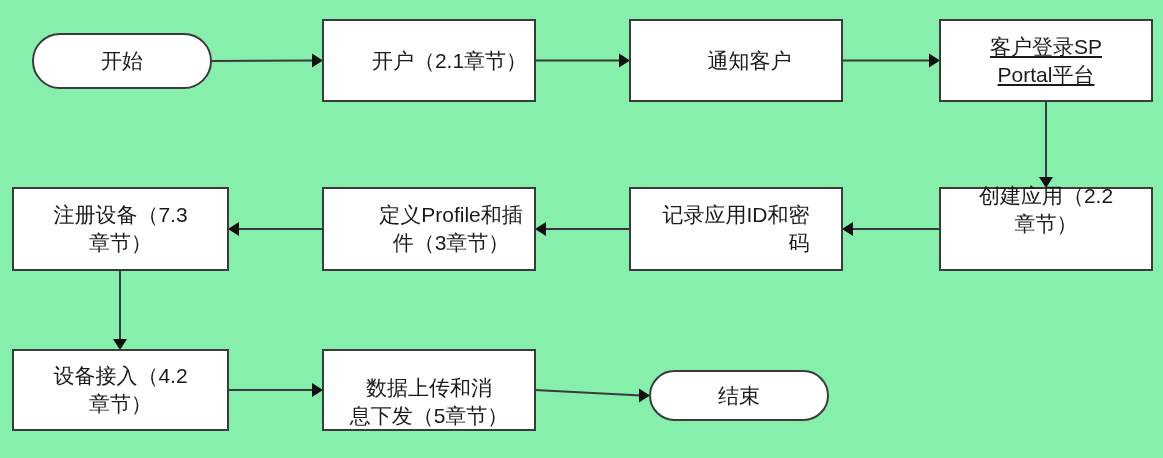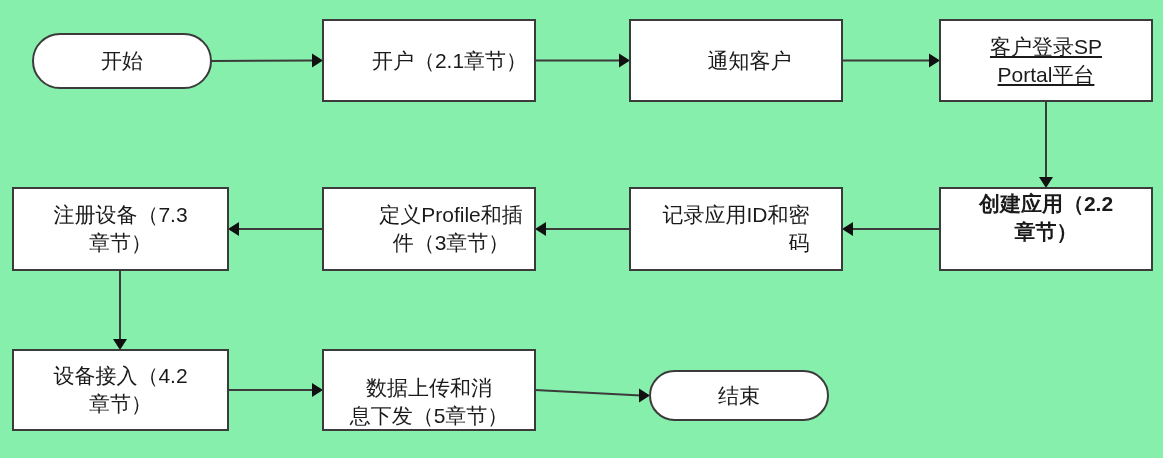--- a/index.html
+++ b/index.html
@@ -100,21 +100,21 @@
         <rect x="323" y="350" width="212" height="80" class="node-rect"></rect>
         <rect x="650" y="371" width="178" height="49" rx="24.5" ry="24.5" class="node-stadium"></rect>
       </g>
   </svg>
   <div id="labels-layer">
       <div class="node-label" style="left: 33px; top: 34px; width: 178px; height: 54px;">开始</div>
       <div class="node-label" style="left: 323px; top: 20px; width: 179px; height: 81px; margin-left: 37px;">开户（2.1章节）</div>
       <div class="node-label" style="left: 630px; top: 20px; width: 239px; height: 81px;">通知客户</div>
       <div class="node-label" style="left: 940px; top: 20px; width: 212px; height: 81px; text-decoration: underline;">客户登录SP
 Portal平台</div>
-      <div class="node-label" style="left: 940px; top: 188px; width: 212px; height: 60px; font-weight: bold;">创建应用（2.2
+      <div class="node-label" style="left: 940px; top: 180px; width: 212px; height: 60px;">创建应用（2.2
 章节）</div>
       <div class="node-label" style="left: 630px; top: 188px; width: 212px; height: 82px; text-align: right;">记录应用ID和密
 码</div>
       <div class="node-label" style="left: 323px; top: 188px; width: 256px; height: 82px;">定义Profile和插
 件（3章节）</div>
       <div class="node-label" style="left: 13px; top: 188px; width: 215px; height: 82px;">注册设备（7.3
 章节）</div>
       <div class="node-label" style="left: 13px; top: 350px; width: 215px; height: 80px;">设备接入（4.2
 章节）</div>
       <div class="node-label" style="left: 323px; top: 350px; width: 212px; height: 104px;">数据上传和消

